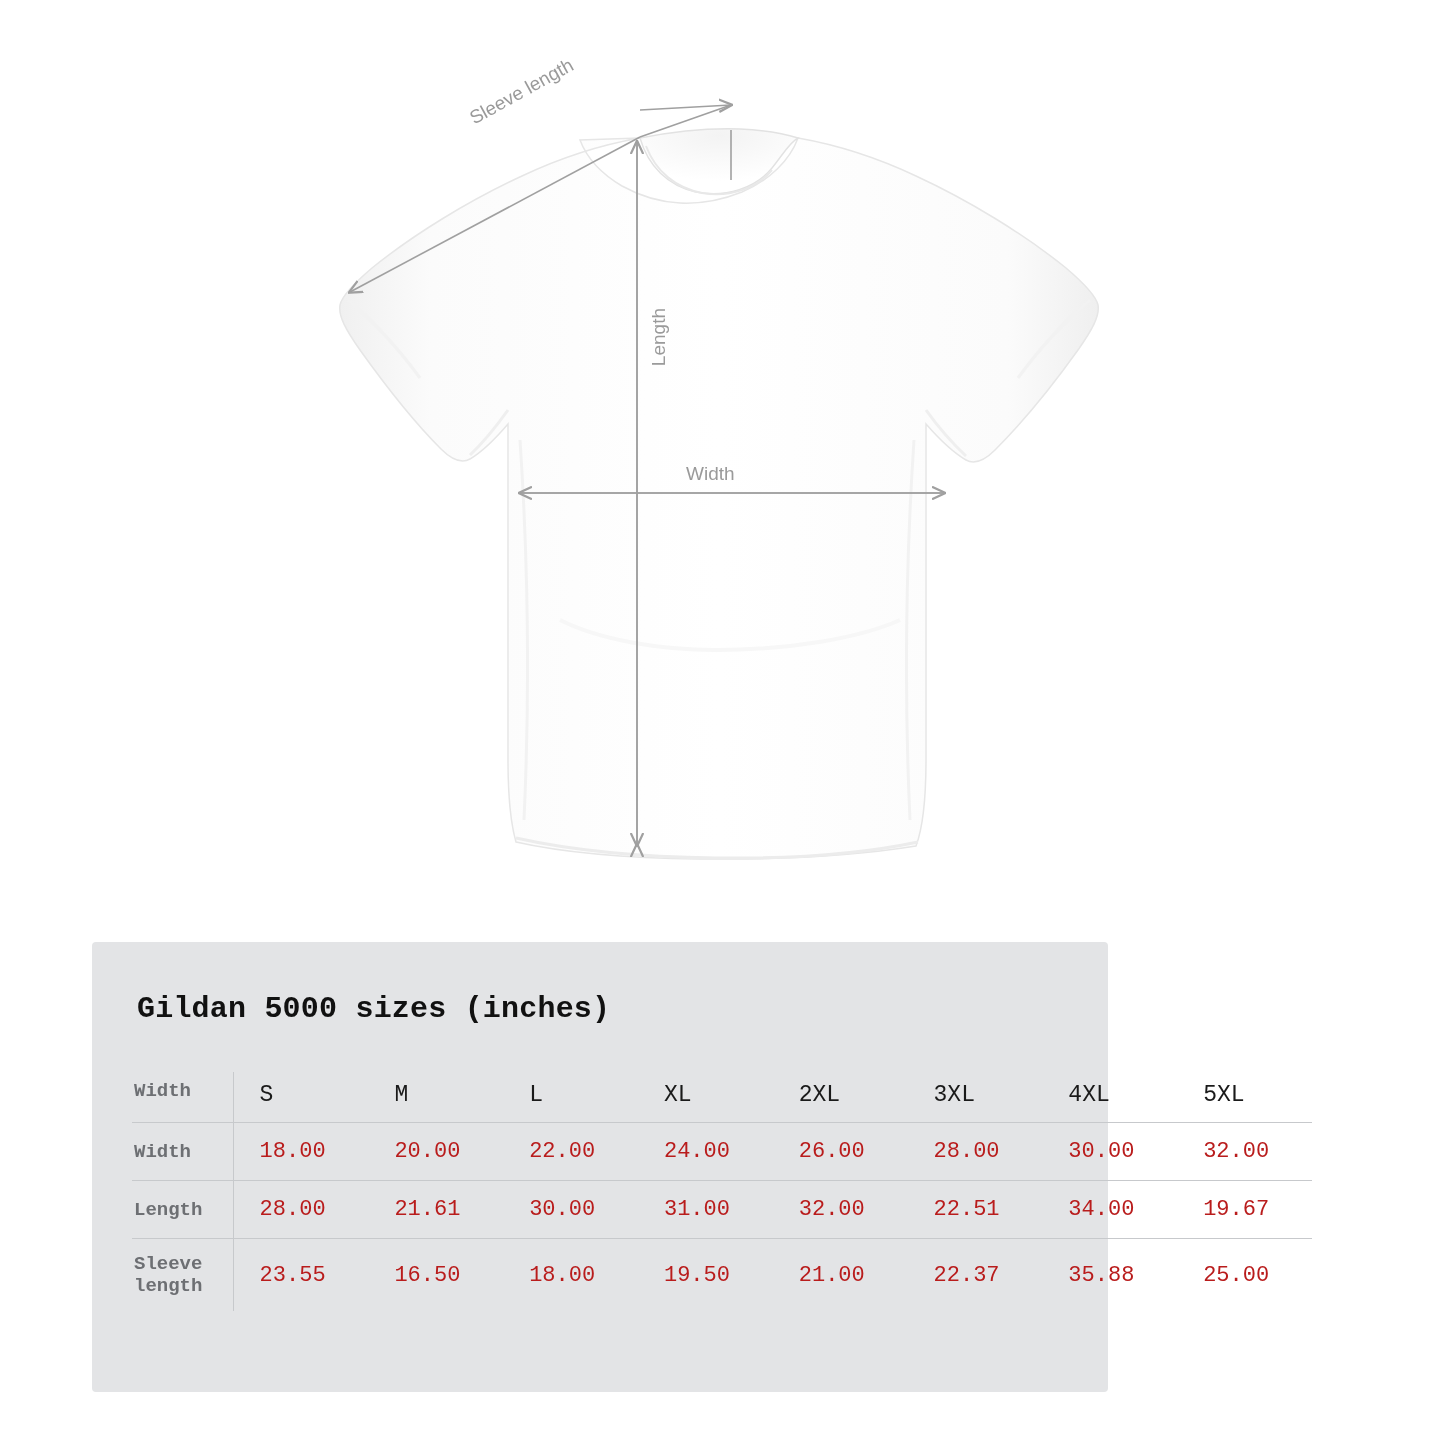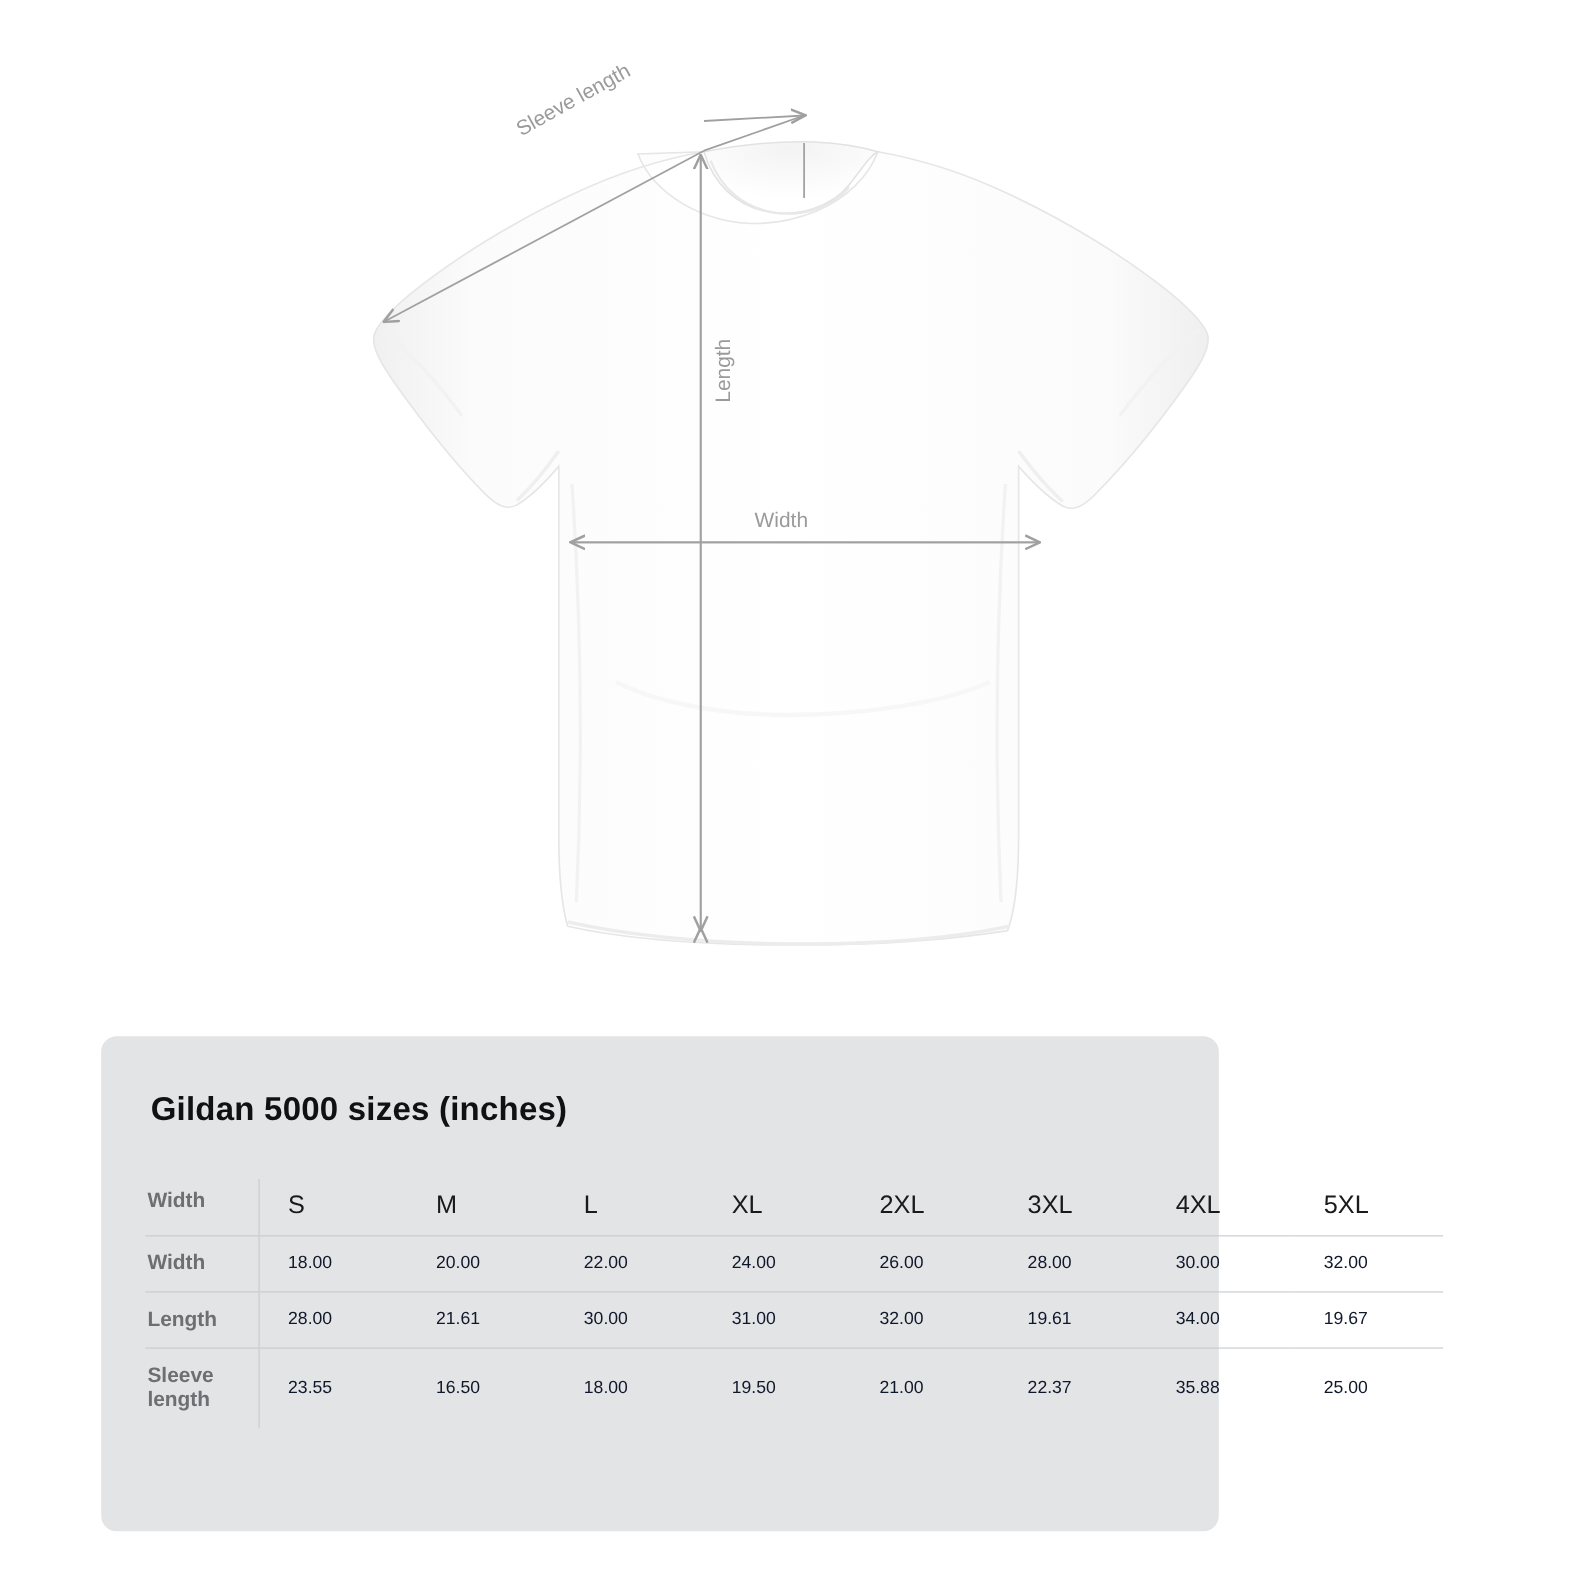--- a/index.html
+++ b/index.html
@@ -56,22 +56,23 @@
   }
 
   
   #size-card {
     position: absolute;
     left: 92px;
     top: 942px;
     width: 1016px;
     height: 450px;
     background: #e3e4e6;
-    border-radius: 14px;
+    border-radius: 4px;
     box-sizing: border-box;
+    font-family: Liberation Mono, monospace;
   }
   #size-title {
     position: absolute;
     left: 45px;
     top: 50px;
     font-size: 30px;
     font-weight: bold;
     color: #111111;
     letter-spacing: 0.2px;
   }
@@ -94,22 +95,22 @@
     font-weight: bold;
     padding: 14px 0 14px 2px;
     border-right: 1px solid #c7c9cc;
   }
   #size-table .colhead {
     color: #1a1a1a;
     font-size: 23px;
     padding: 10px 0 14px 26px;
   }
   #size-table td.val {
-    color: #0f172a;
-    font-size: 16px;
+    color: #b91c1c;
+    font-size: 22px;
     padding: 16px 0 16px 26px;
   }
   #size-table tr.bordered td,
   #size-table tr.bordered th {
     border-top: 1px solid #c7c9cc;
   }
   #size-table tr.headrow .rowhead {
     padding-top: 6px;
     padding-bottom: 18px;
   }
@@ -237,21 +238,21 @@
         <td class="val">32.00</td>
       </tr>
 
       <tr class="bordered">
         <th class="rowhead">Length</th>
         <td class="val">28.00</td>
         <td class="val">21.61</td>
         <td class="val">30.00</td>
         <td class="val">31.00</td>
         <td class="val">32.00</td>
-        <td class="val">19.61</td>
+        <td class="val">22.51</td>
         <td class="val">34.00</td>
         <td class="val">19.67</td>
       </tr>
 
       <tr class="bordered">
         <th class="rowhead">Sleeve length</th>
         <td class="val">23.55</td>
         <td class="val">16.50</td>
         <td class="val">18.00</td>
         <td class="val">19.50</td>

